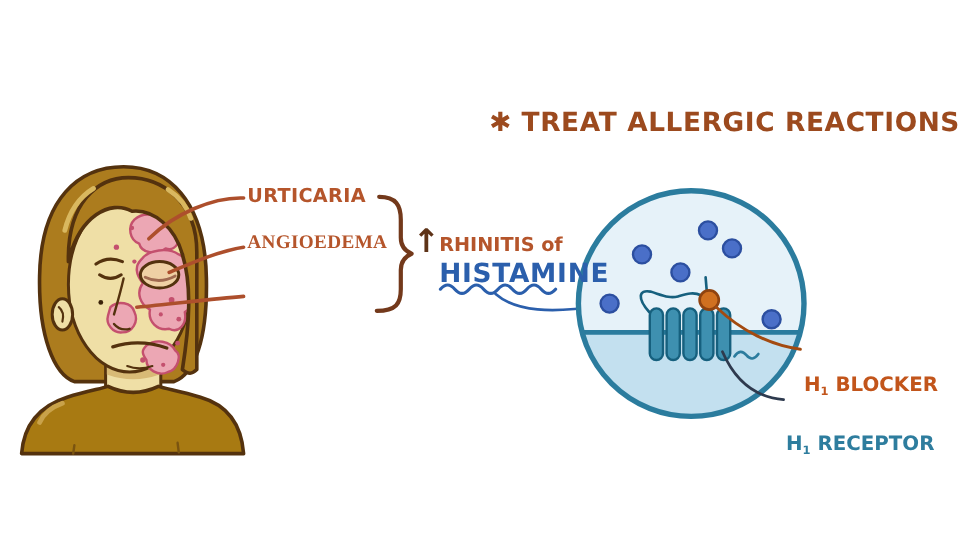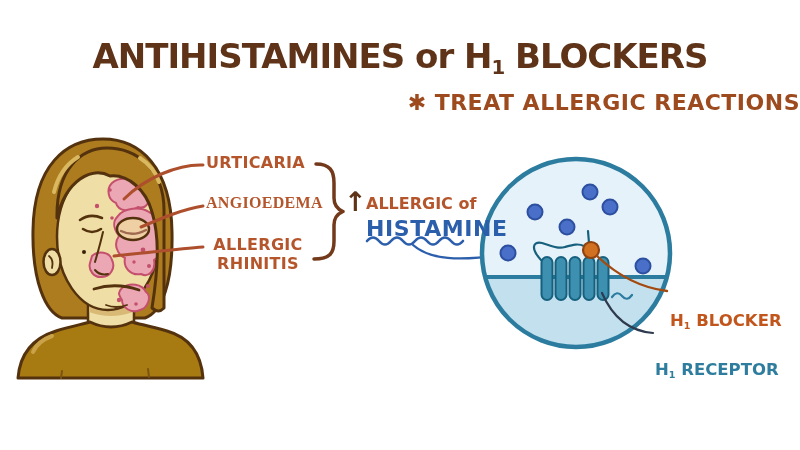--- a/index.html
+++ b/index.html
@@ -2,21 +2,21 @@
 <html style="--background: #FFFFFF; --titleBrown: #5E3318; --subtitleBrown: #9C4A1E; --labelOrange: #B5552B; --pointer: #AD4F2C; --brace: #73391B; --histBlue: #2B5FAC; --teal: #2B7C9E; --cellTop: #E6F2F9; --cellBottom: #C3E0EF; --dotBlue: #4A6FC8; --dotStroke: #2C4FA0; --capsule: #3E90B0; --capsuleStroke: #16607E; --blockerFill: #D07020; --blockerStroke: #8F4310; --blockerLeader: #A34A10; --blockerLabel: #C2551B; --receptorLabel: #2E7D9E; --hair: #AC7C1E; --skin: #EFDFA6; --outline: #54320E; --shirt: #A87A12; --rashFill: #ECA7B4; --rashStroke: #C4506E;"><head>
 <meta charset="utf-8">
 <style>
   html,body{margin:0;padding:0;background:#fff;}
   #stage{
     position:relative;width:800px;height:450px;overflow:hidden;
     background:var(--background,#fff);
     font-family:"DejaVu Sans","Liberation Sans",sans-serif;
   }
   svg{position:absolute;left:0;top:0;}
-  .lbl{position:absolute;font-weight:bold;white-space:nowrap;text-align:center;}
+  .lbl{position:absolute;font-weight:bold;white-space:nowrap;}
   .title{
     left:0;right:0;top:36px;text-align:center;font-size:34px;
     letter-spacing:-1px;color:var(--titleBrown);
   }
   .subtitle{
     left:0;right:0;top:90px;text-align:right;font-size:22px;
     letter-spacing:0.5px;color:var(--subtitleBrown);
   }
   .subtitle .ast{margin-right:8px;}
   .subnum{font-size:0.58em;vertical-align:-0.32em;}
@@ -146,29 +146,27 @@
         <path class="st-chain" d="M 589,243 L 588,231"></path>
         <path class="st-squiggle" d="M 612,297 q 5,-7 10,-1 q 5,6 10,-1"></path>
       </g>
 
       <circle class="st-blocker" cx="591" cy="250" r="8"></circle>
       <path class="st-oleader" d="M 597,256 C 618,276 643,288 667,291"></path>
       <path class="st-dleader" d="M 602,293 C 612,316 628,331 653,333"></path>
     </g>
   </svg>
 
-  <div class="lbl title"><span>ANTIHISTAMINES or H</span><span class="subnum">1</span><span> BLOCKERS</span></div>
 
   <div class="lbl subtitle"><span class="ast">✱</span><span>TREAT ALLERGIC REACTIONS</span></div>
 
   <div class="lbl symptom" style="left:206px;top:153px;">URTICARIA</div>
   <div class="lbl symptom" style="left:206px;top:194px;font-family:Liberation Serif, serif;">ANGIOEDEMA</div>
-  <div class="lbl symptom wrap2" style="left:206px;top:235px;">ALLERGIC RHINITIS</div>
 
   <div class="lbl arrow-up" style="left:344px;top:190px;">↑</div>
-  <div class="lbl release" style="left:366px;top:194px;">ALLERGIC of</div>
+  <div class="lbl release" style="left:366px;top:194px;">RHINITIS of</div>
   <div class="lbl histamine" style="left:366px;top:216px;">HISTAMINE</div>
 
   <div class="lbl blocker-lbl" style="left:670px;top:283px;"><span>H</span><span class="subnum">1</span><span> BLOCKER</span></div>
 
   <div class="lbl receptor-lbl" style="left:655px;top:322px;"><span>H</span><span class="subnum">1</span><span> RECEPTOR</span></div>
 
 </div>
 
 </body></html>

